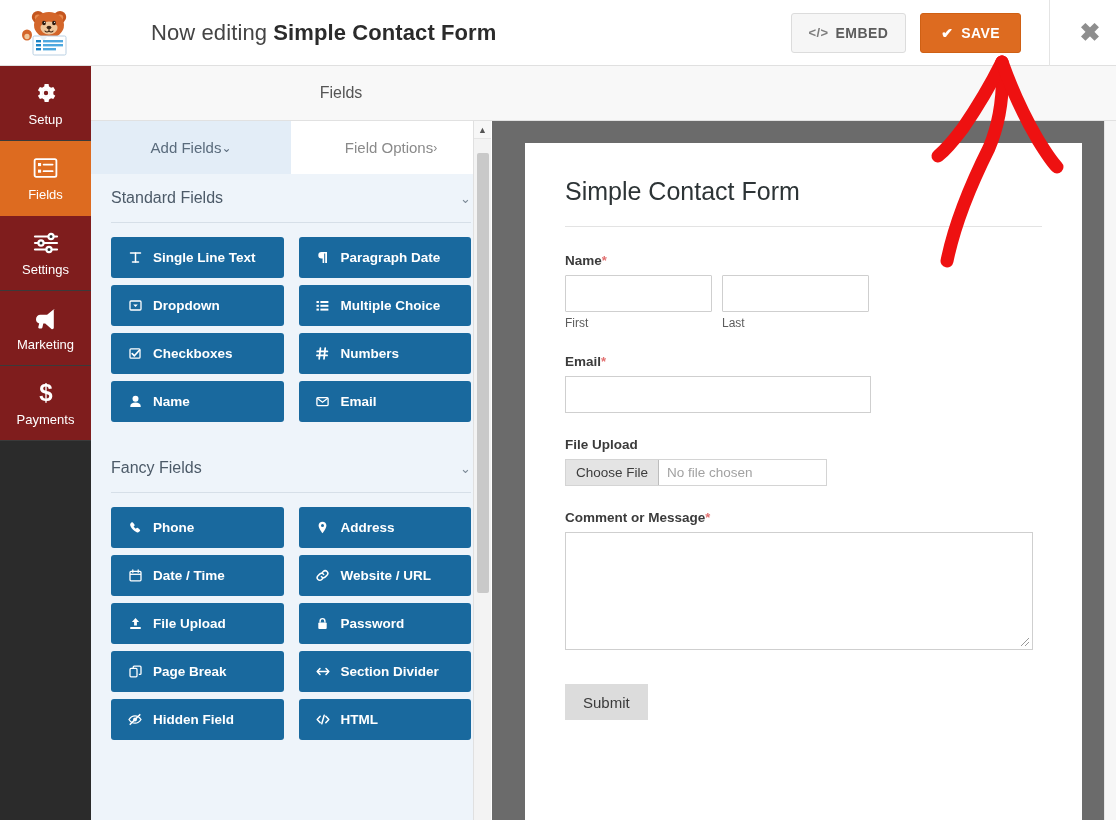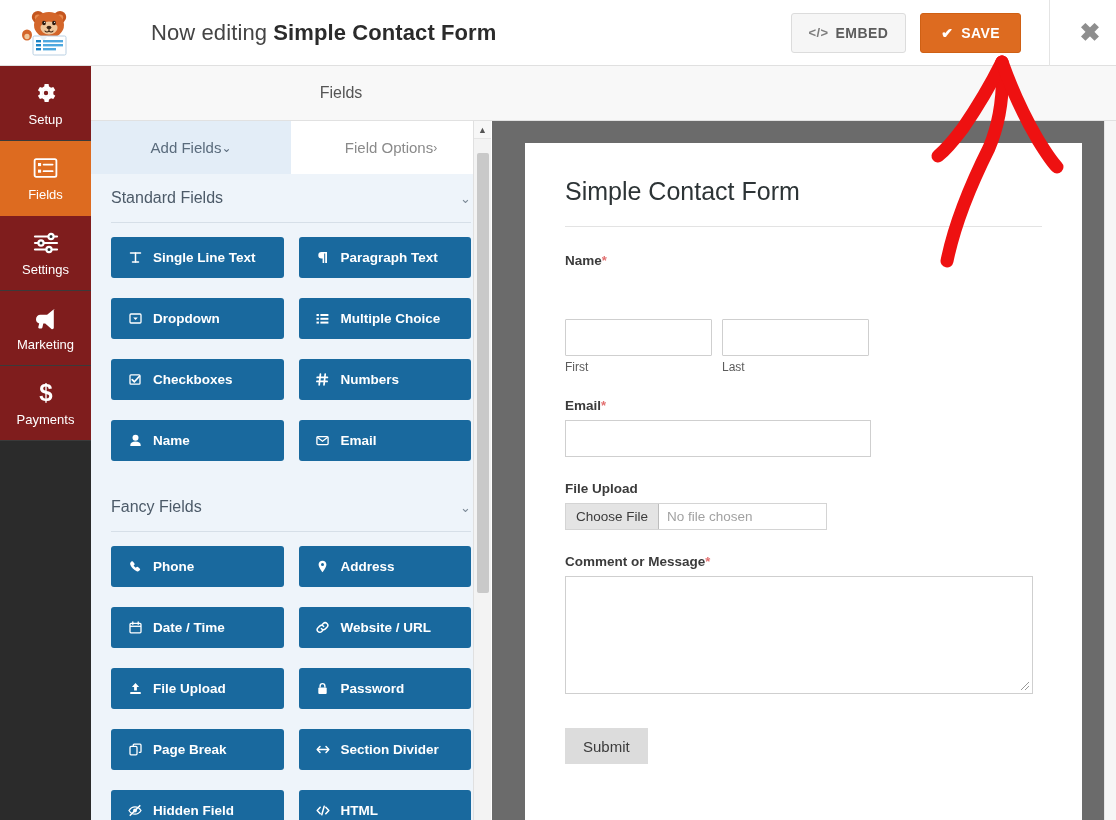--- a/index.html
+++ b/index.html
@@ -93,21 +93,21 @@
   .tab .chev { font-size: 12px; }
   .section {
     padding: 0 20px;
   }
   .section-head {
     display: flex; align-items: center; justify-content: space-between;
     height: 48px; font-size: 16px; color: #4c5a68; cursor: pointer;
   }
   .section-head .chev { font-size: 13px; color: #7c8a97; }
   .section-rule { height: 1px; background: #d6dfe8; margin-bottom: 14px; }
-  .fgrid { display: grid; grid-template-columns: 1fr 1fr; gap: 20px 15px; }
+  .fgrid { display: grid; grid-template-columns: 1fr 1fr; gap: 7px 15px; }
   .fbtn {
     height: 41px; background: #19699e; border-radius: 3px;
     display: flex; align-items: center; gap: 10px;
     padding-left: 16px; color: #ffffff; font-size: 13.5px; font-weight: bold;
     cursor: pointer;
   }
   .fbtn .fi { width: 16px; display: flex; align-items: center; justify-content: center; }
 
   
   .panel-scroll {
@@ -133,21 +133,21 @@
     position: absolute; left: 33px; top: 22px; width: 557px; min-height: 700px;
     background: #ffffff;
     padding: 34px 40px 40px 40px;
   }
   .form-title { font-size: 25px; color: #2d3436; font-weight: normal; }
   .form-rule { height: 1px; background: #e3e3e3; margin: 20px 0 26px 0; }
   .field-block { margin-bottom: 24px; }
   .flabel { font-size: 13.5px; color: #3b3b3b; font-weight: bold; margin-bottom: 7px; display: block; }
   .req { color: #e27070; font-size: 13px; }
   .name-row { display: flex; gap: 10px; }
-  .name-col { width: 147px; margin-top: 44px; }
+  .name-col { width: 147px; }
   .txt-input {
     width: 100%; height: 37px; border: 1px solid #cfcfcf; background: #fff; border-radius: 1px;
   }
   .sublabel { font-size: 12px; color: #5c5c5c; margin-top: 4px; display: block; }
   .email-input { width: 306px; height: 37px; border: 1px solid #cfcfcf; background: #fff; }
   .file-row {
     display: flex; align-items: stretch; width: 262px; height: 27px;
     border: 1px solid #d4d4d4; background: #fff;
   }
   .choose-file {
@@ -331,21 +331,21 @@
           </span>
           <span>Single Line Text</span>
         </div>
 
         <div class="fbtn">
           <span class="fi">
             <svg width="13" height="13" viewBox="0 0 13 13" fill="#fff">
               <path d="M11 1H5.6A3.3 3.3 0 005.6 7.6h1V12h1.6V2.6h1V12H11z"></path>
             </svg>
           </span>
-          <span>Paragraph Text</span>
+          <span>Paragraph Date</span>
         </div>
 
         <div class="fbtn">
           <span class="fi">
             <svg width="13" height="13" viewBox="0 0 13 13" fill="none" stroke="#fff" stroke-width="1.3">
               <rect x="1" y="2" width="11" height="9" rx="1"></rect>
               <path d="M4.2 5.6l2.3 2.4 2.3-2.4z" fill="#fff" stroke="none"></path>
             </svg>
           </span>
           <span>Dropdown</span>

